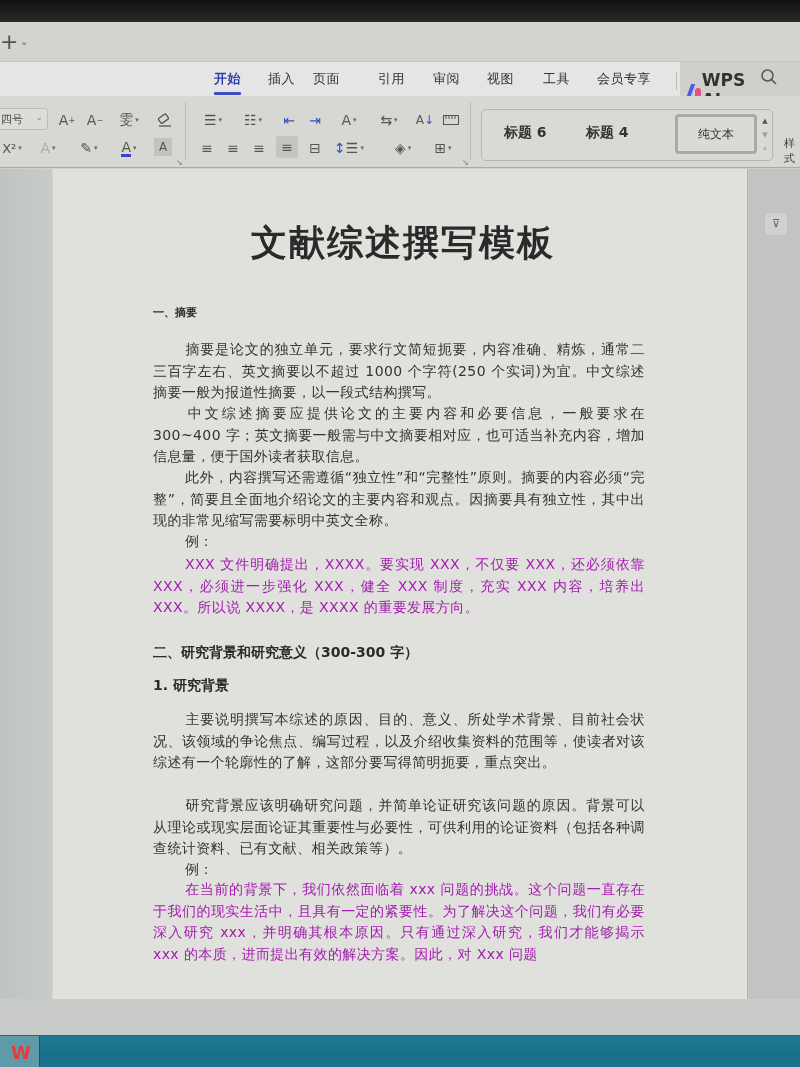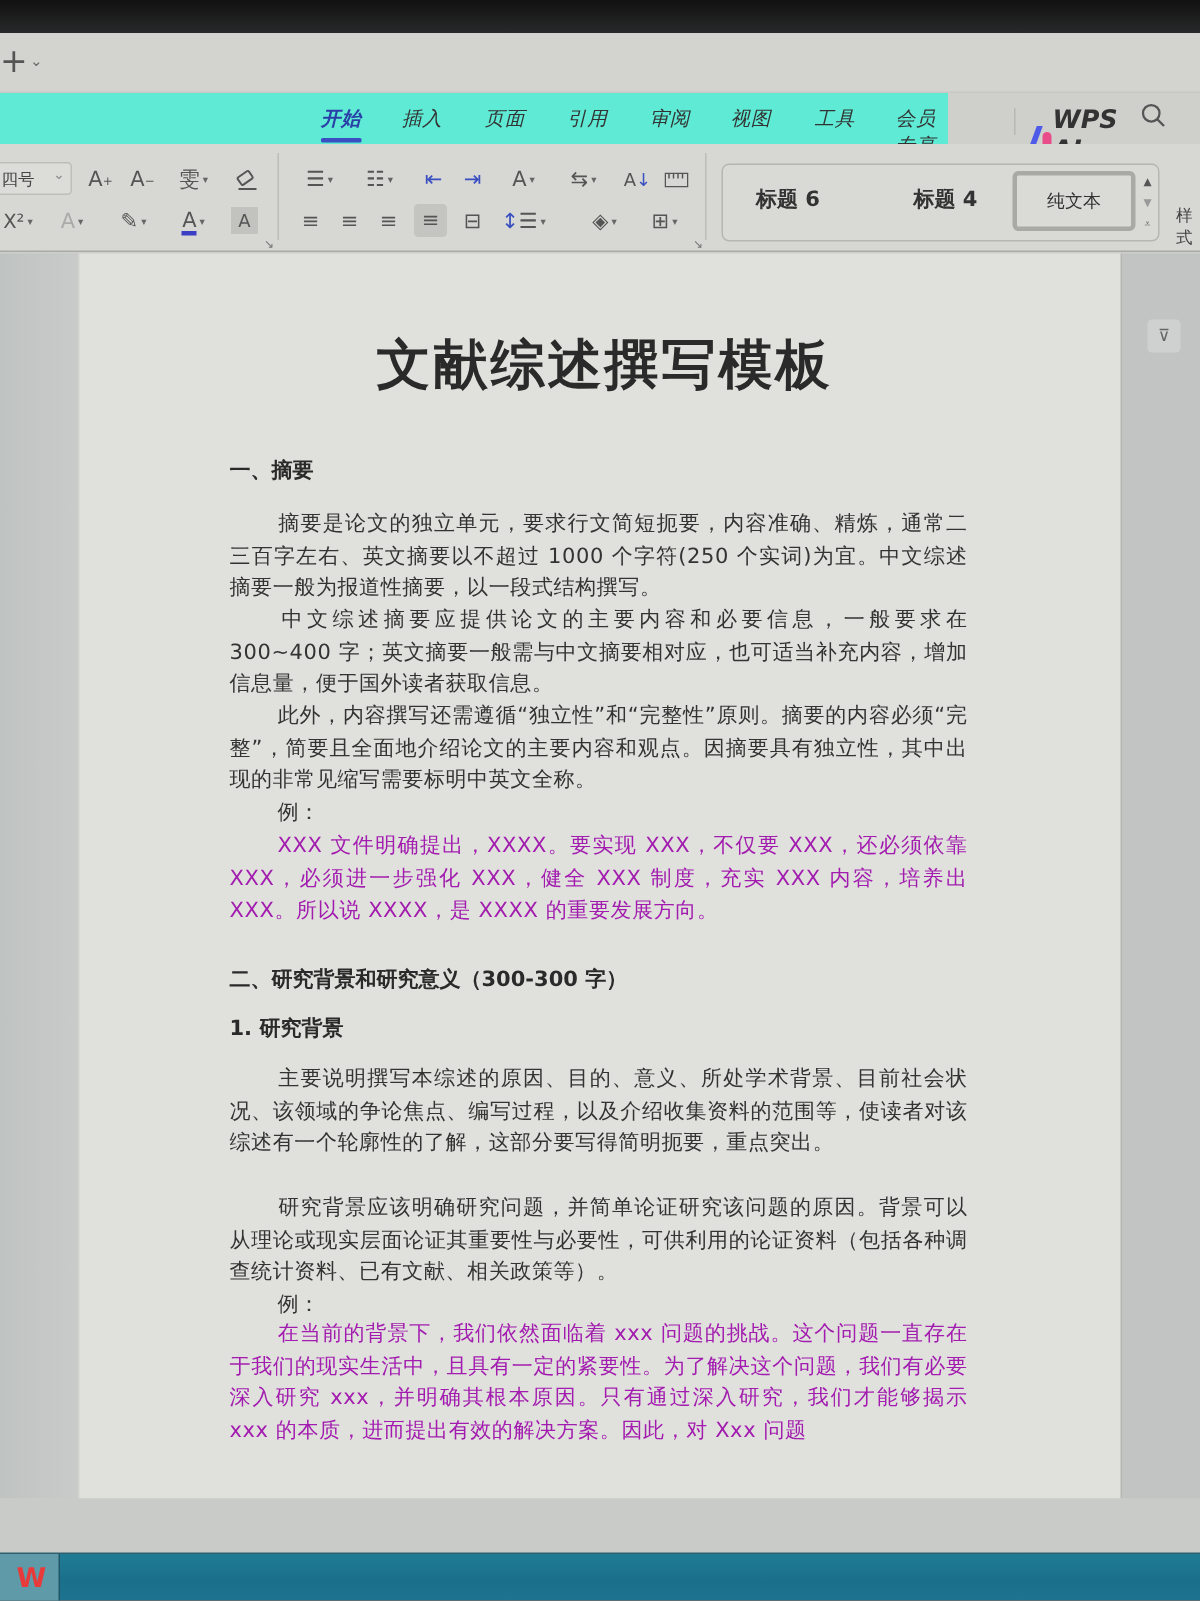--- a/index.html
+++ b/index.html
@@ -11,21 +11,21 @@
 
   
   .window { position: absolute; left: 0; top: 22px; width: 800px; height: 1045px; background: #cfd0cc; }
 
   
   .tabstrip { position: absolute; left: 0; top: 0; width: 800px; height: 40px; background: #d3d3cf; border-bottom: 1px solid #c7c7c3; }
   .tabstrip .plus { position: absolute; left: 0; top: 10px; font-size: 22px; color: #555; line-height: 20px; }
   .tabstrip .caret { position: absolute; left: 20px; top: 14px; font-size: 10px; color: #666; }
 
   
-  .menubar { position: absolute; left: 0; top: 40px; width: 632px; height: 34px; background: #5eead4; font-style: italic; }
+  .menubar { position: absolute; left: 0; top: 40px; width: 680px; height: 34px; background: #e5e5e5; }
   .menu-item { position: absolute; top: 8px; font-size: 13px; color: #333; letter-spacing: 0.5px; }
   .menu-item.active { color: #2b3fa8; font-weight: bold; }
   .menu-item.active::after { content: ""; position: absolute; left: 0; right: 0; bottom: -7px; height: 3px; background: #3b4fc2; border-radius: 1px; }
   .menu-sep { position: absolute; left: 676px; top: 10px; width: 1px; height: 18px; background: #b8b8b4; }
   .wps-ai { position: absolute; left: 688px; top: 8px; font-size: 17px; color: #333; font-weight: bold; display: flex; align-items: center; gap: 4px; }
   .wps-ai .logo { width: 14px; height: 12px; position: relative; }
   .wps-ai .logo::before { content: ""; position: absolute; left: 1px; top: 0; width: 4px; height: 12px; background: #4d5be8; transform: skewX(-20deg); }
   .wps-ai .logo::after { content: ""; position: absolute; left: 7px; top: 4px; width: 6px; height: 8px; background: #e84d8a; border-radius: 3px 3px 0 0; }
   .search-btn { position: absolute; left: 760px; top: 6px; width: 18px; height: 18px; }
 
@@ -46,21 +46,21 @@
 
   
   .workspace { position: absolute; left: 0; top: 147px; width: 800px; height: 830px; background: #c6c9c6; }
   .left-gutter { position: absolute; left: 0; top: 0; width: 52px; height: 830px; background: linear-gradient(90deg, #bfc3c1, #c8cbc9); }
   .page { position: absolute; left: 52px; top: 0; width: 696px; height: 830px; background: #e0e0dc; border-left: 1px solid #d2d2ce; border-right: 1px solid #b5b5b2; }
   .right-pane { position: absolute; left: 748px; top: 0; width: 52px; height: 830px; background: #c2c4c3; }
   .side-toggle { position: absolute; left: 765px; top: 44px; width: 22px; height: 22px; border-radius: 3px; background: #cfd1d0; color: #666; font-size: 11px; text-align: center; line-height: 22px; }
 
   .doc { position: absolute; left: 100px; top: 0; width: 500px; }
   .doc-title { position: absolute; left: 0; top: 50px; width: 500px; text-align: center; font-size: 36px; color: #2a2a2a; font-weight: bold; letter-spacing: 2px; font-family: "DejaVu Sans", sans-serif; }
-  .h1 { position: absolute; left: 0; font-size: 14px; font-weight: bold; color: #2a2a2a; }
+  .h1 { position: absolute; left: 0; font-size: 11px; font-weight: bold; color: #2a2a2a; }
   .h2 { position: absolute; left: 0; font-size: 14px; font-weight: bold; color: #2a2a2a; }
   .para { position: absolute; left: 0; width: 492px; font-size: 14px; line-height: 21.5px; color: #333; text-align: justify; letter-spacing: 0.4px; }
   .para .indent { display: inline-block; width: 32px; }
   .para.red { color: #a21caf; }
   .label-eg { position: absolute; left: 32px; font-size: 14px; color: #333; }
 
   
   .statusbar { position: absolute; left: 0; top: 977px; width: 800px; height: 36px; background: #c9cbc8; }
   .taskbar { position: absolute; left: 0; top: 1013px; width: 800px; height: 32px; background: linear-gradient(180deg, #1f7b94, #1a6f8a 60%, #1e7390); border-top: 1px solid #2f5f6e; }
   .wps-btn { position: absolute; left: 0; top: 0; width: 40px; height: 32px; background: #5f9aa9; border-right: 1px solid #21566a; display: flex; align-items: center; justify-content: center; }
@@ -74,21 +74,21 @@
 <div class="window">
 
   <div class="tabstrip">
     <span class="plus">+</span>
     <span class="caret">⌄</span>
   </div>
 
   <div class="menubar">
     <span class="menu-item active" style="left:214px">开始</span>
     <span class="menu-item" style="left:268px">插入</span>
-    <span class="menu-item" style="left:323px">页面</span>
+    <span class="menu-item" style="left:313px">页面</span>
     <span class="menu-item" style="left:378px">引用</span>
     <span class="menu-item" style="left:433px">审阅</span>
     <span class="menu-item" style="left:487px">视图</span>
     <span class="menu-item" style="left:543px">工具</span>
     <span class="menu-item" style="left:597px">会员专享</span>
     <span class="menu-sep"></span>
     <span class="wps-ai">
       <span class="logo"></span>
       <span>WPS AI</span>
     </span>
@@ -145,21 +145,21 @@
     <span class="tb-icon" style="left:248px;top:42px">≡</span>
     <span class="tb-icon" style="left:276px;top:40px;width:22px;height:22px;background:#c4c4c0;border-radius:3px">≡</span>
     <span class="tb-icon" style="left:304px;top:42px">⊟</span>
     <span class="tb-icon" style="left:334px;top:42px;width:30px"><span style="color:#3a4fc0">↕</span>☰<span class="dd">▾</span></span>
     <span class="tb-icon" style="left:388px;top:42px;width:30px">◈<span class="dd">▾</span></span>
     <span class="tb-icon" style="left:428px;top:42px;width:30px">⊞<span class="dd">▾</span></span>
     <span class="expand-mark" style="left:462px;top:62px">↘</span>
 
     <div class="style-gallery">
       <span class="style-item" style="left:22px">标题 6</span>
-      <span class="style-item" style="left:127px">标题 4</span>
+      <span class="style-item" style="left:104px">标题 4</span>
       <span class="style-item plain">纯文本</span>
       <div class="gallery-scroll">
         <div>▲</div>
         <div style="color:#999">▼</div>
         <div>⩡</div>
       </div>
     </div>
     <span class="styles-label">样式</span>
   </div>
 

